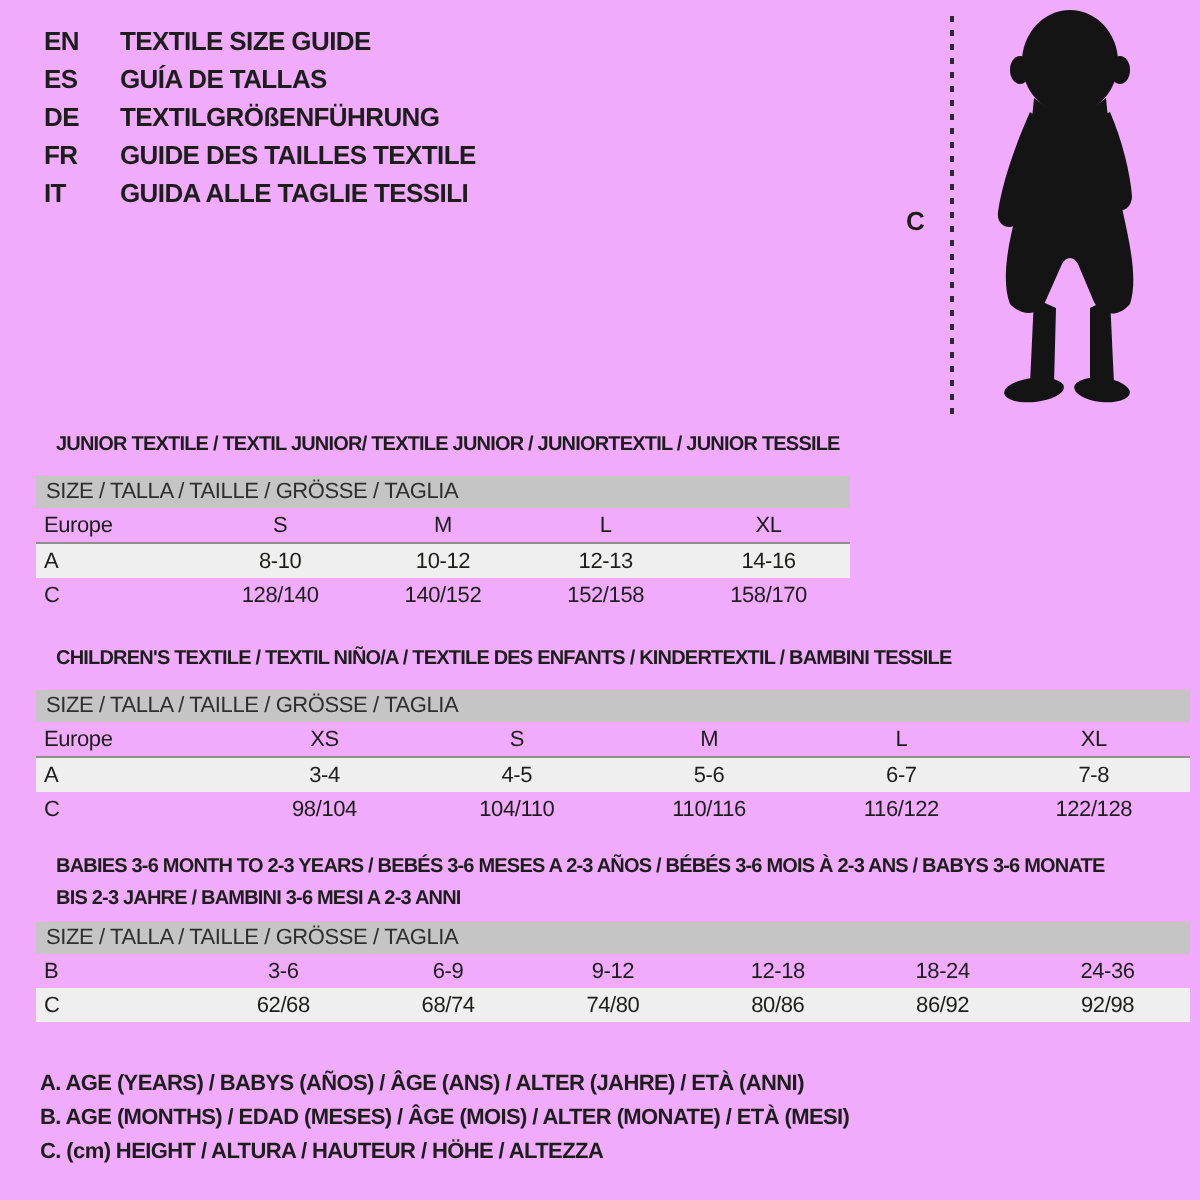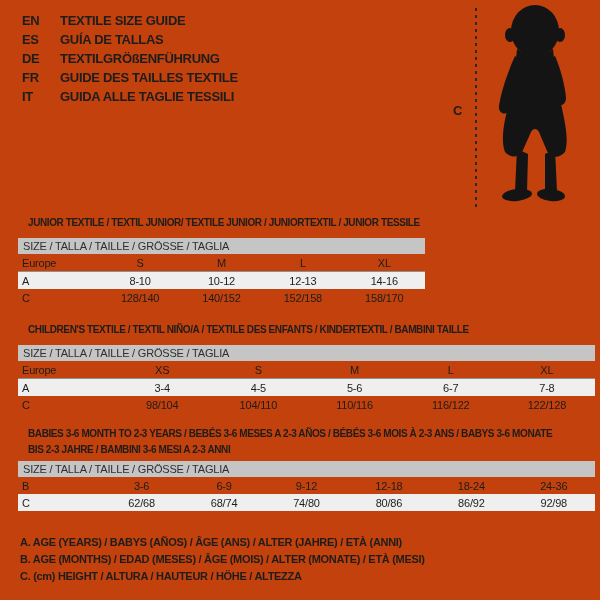--- a/index.html
+++ b/index.html
@@ -1,17 +1,17 @@
 <!DOCTYPE html>
 <html><head>
 <meta charset="utf-8">
 <style>
   html,body{margin:0;padding:0;background:#ffffff;}
   .page{
-    position:relative; width:600px; height:600px; background:#c2410c;
+    position:relative; width:600px; height:600px; background:#f0abfc;
     font-family:"Liberation Sans", sans-serif; color:#1d1d1b; overflow:hidden;
   }
 
   
   .lang-list{position:absolute; left:22px; top:11px;}
   .lang-row{height:19px; line-height:19px; font-weight:bold; font-size:13px; letter-spacing:-0.3px;}
   .lang-row .code{display:inline-block; width:38px;}
 
   
   .figure{position:absolute; left:445px; top:0; width:155px; height:215px;}
@@ -130,21 +130,21 @@
         <tr>
           <td>C</td>
           <td>128/140</td>
           <td>140/152</td>
           <td>152/158</td>
           <td>158/170</td>
         </tr>
       </tbody>
   </table>
 
-  <h2 class="sec-title t2-title">CHILDREN'S TEXTILE / TEXTIL NIÑO/A / TEXTILE DES ENFANTS / KINDERTEXTIL / BAMBINI TAILLE</h2>
+  <h2 class="sec-title t2-title">CHILDREN'S TEXTILE / TEXTIL NIÑO/A / TEXTILE DES ENFANTS / KINDERTEXTIL / BAMBINI TESSILE</h2>
   <table class="size-table t2">
     <thead>
       <tr>
         <th colspan="6">SIZE / TALLA / TAILLE / GRÖSSE / TAGLIA</th>
       </tr>
     </thead>
     <tbody>
         <tr>
           <td>Europe</td>
           <td>XS</td>

